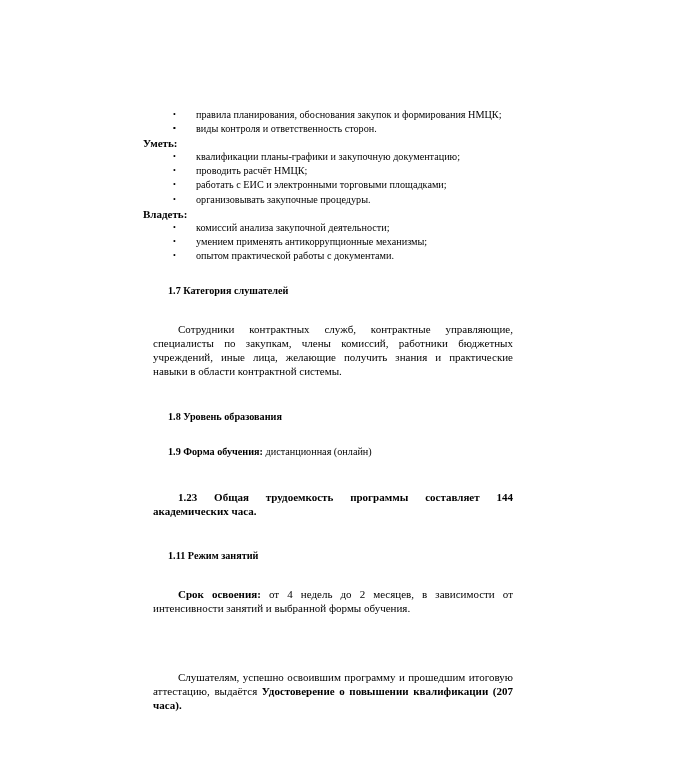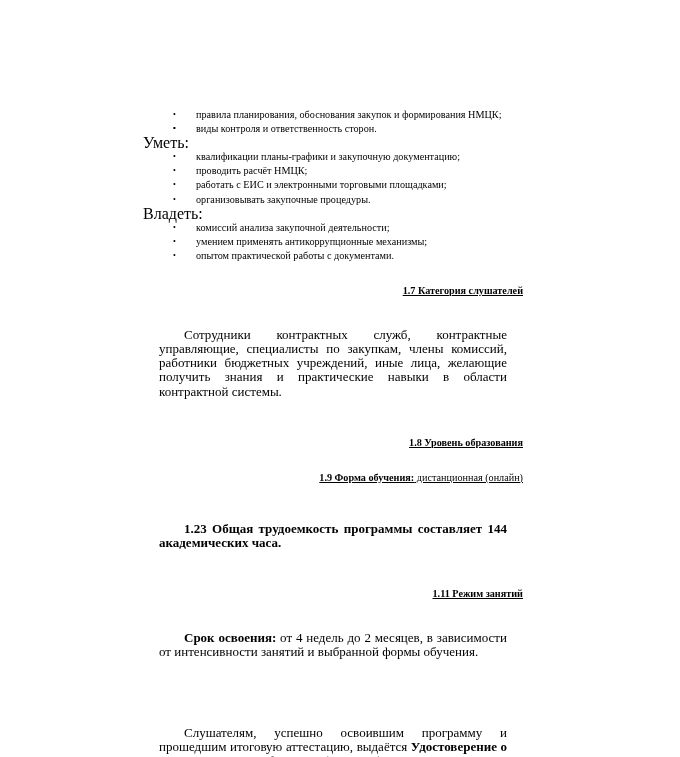--- a/index.html
+++ b/index.html
@@ -28,51 +28,50 @@
 
   
   .content {
     position: absolute;
     left: 143px;
     top: 108px;
     width: 380px;
   }
 
   .para {
-    margin: 16px;
-    font-size: 13px;
+    margin: 10px;
+    font-size: 11px;
     line-height: 14.1px;
     text-align: justify;
     text-justify: inter-word;
     hyphens: none;
   }
 
   .para.indent {
     text-indent: 25px;
   }
 
   .para.bold {
     font-weight: bold;
   }
 
   .heading {
     margin: 0;
     font-size: 10.2px;
     line-height: 14.1px;
     font-weight: bold;
     text-indent: 25px;
-    text-align: right;
-    text-decoration: underline;
+    text-align: left;
   }
 
   .label-line {
     margin: 0;
-    font-size: 16px;
+    font-size: 11px;
     line-height: 14.1px;
-    font-weight: normal;
+    font-weight: bold;
     text-align: left;
   }
 
   
   .bullets {
     list-style: none;
     margin: 0;
     padding: 0;
   }
   .bullets li {

